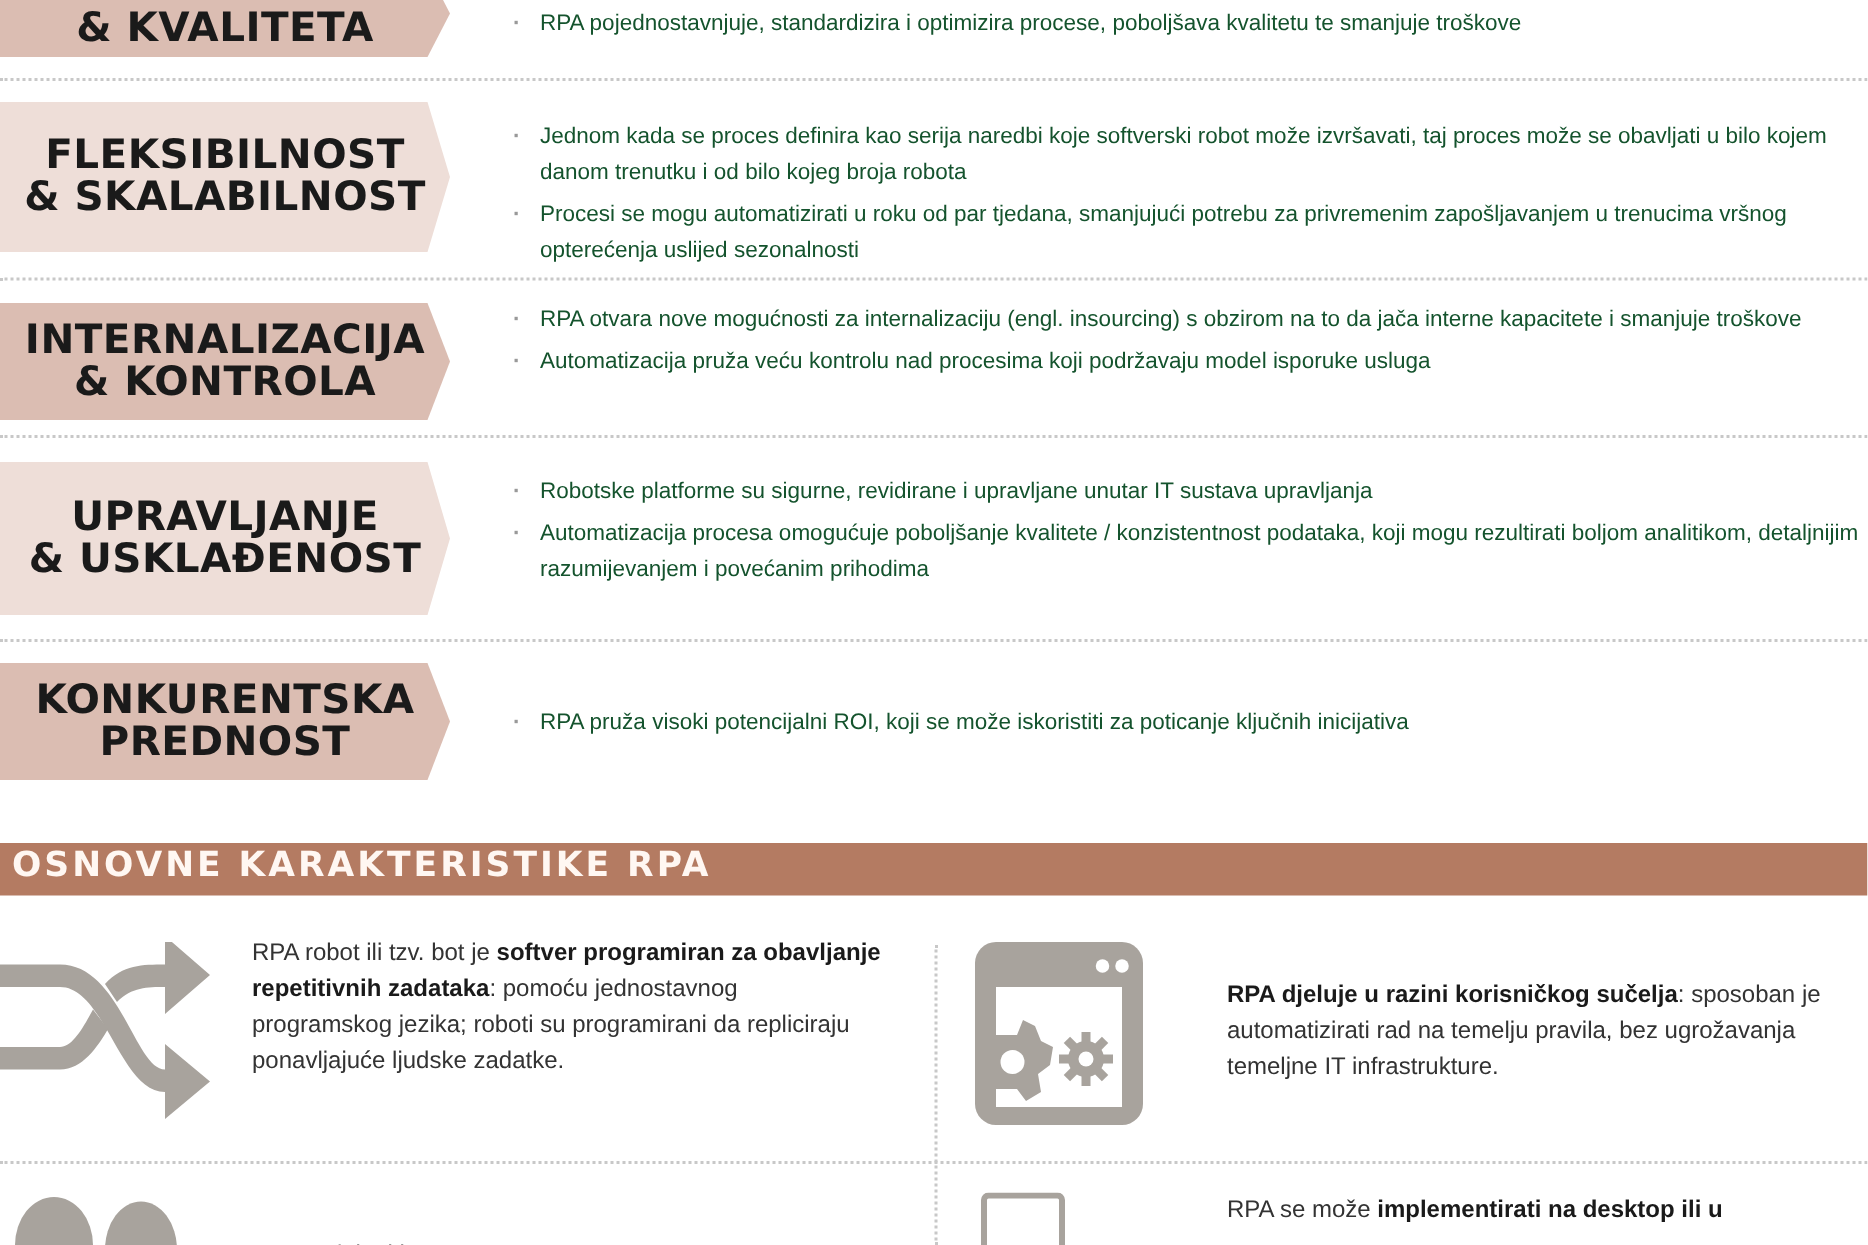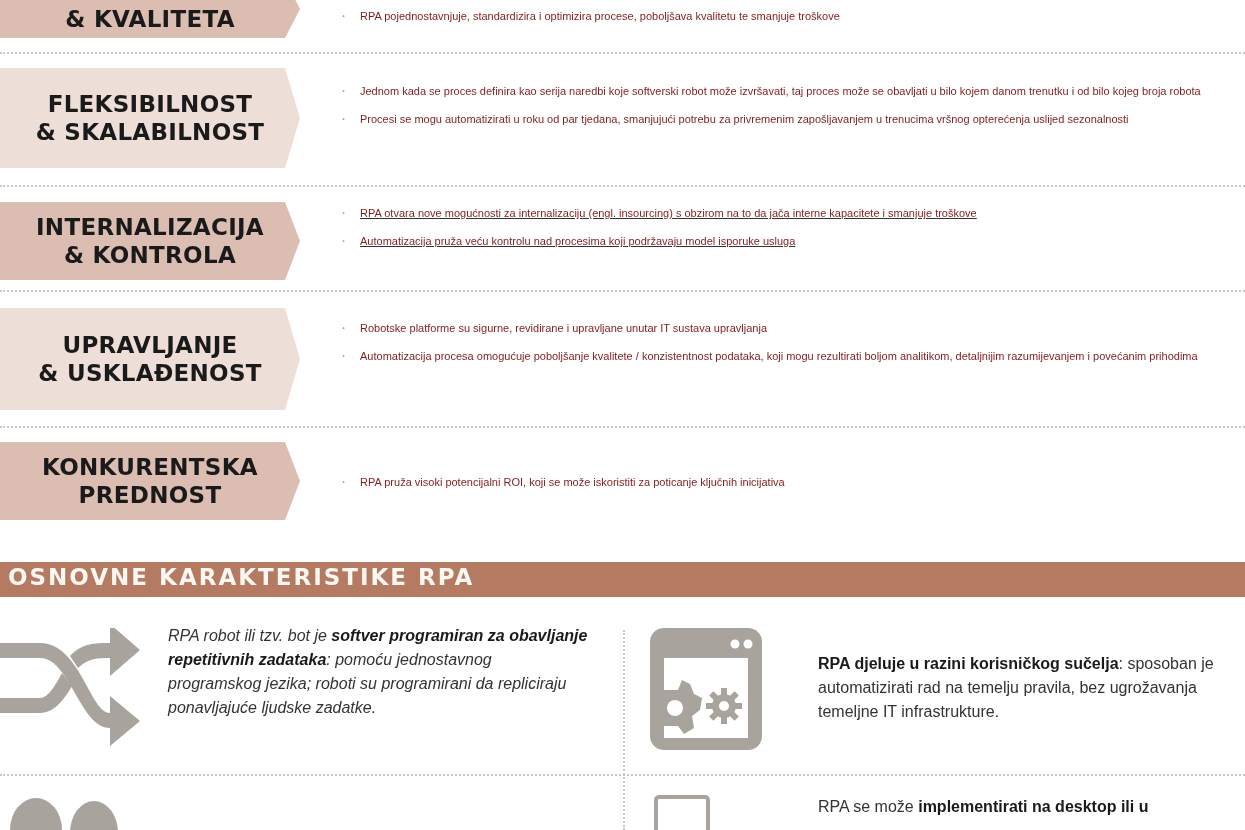--- a/index.html
+++ b/index.html
@@ -2,23 +2,23 @@
 <html><head>
 <meta charset="utf-8">
 <style>
   html, body { margin:0; padding:0; }
   body { width:1245px; height:830px; overflow:hidden; background:#ffffff; position:relative; font-family:"Liberation Sans", sans-serif; color:#333; }
   .row { position:absolute; left:0; width:1245px; }
   .chev { position:absolute; left:0; width:300px; display:flex; align-items:center; justify-content:center; text-align:center;
     clip-path: polygon(0 0, 285px 0, 300px 50%, 285px 100%, 0 100%); }
   .chev.dark { background:#dbbdb2; }
   .chev.light { background:#eeded8; }
-  .chev span { font-family:"DejaVu Sans", sans-serif; font-weight:bold; font-size:23px; line-height:28px; color:#1a1a1a; letter-spacing:0.3px; white-space:pre-line; }
+  .chev span { font-family:"DejaVu Sans", sans-serif; font-weight:bold; font-size:27px; line-height:28px; color:#1a1a1a; letter-spacing:0.3px; white-space:pre-line; }
   .bullets { position:absolute; left:340px; right:0; list-style:none; margin:0; padding:0; }
-  .bullets li { position:relative; padding-left:20px; font-size:11px; line-height:24px; color:#7f1d1d; margin-bottom:4px; }
+  .bullets li { position:relative; padding-left:20px; font-size:15px; line-height:24px; color:#14532d; margin-bottom:4px; }
   .bullets li::before { content:"·"; position:absolute; left:2px; top:0; color:#999; font-weight:bold; }
   .sep { position:absolute; left:0; width:1245px; height:0; border-top:2px dotted #c8c8c8; }
   .section-bar { position:absolute; left:0; top:562px; width:1245px; height:35px; background:#b47b62; }
   .section-bar span { position:absolute; left:8px; top:2px; font-family:"DejaVu Sans", sans-serif; font-weight:bold; font-size:23px; letter-spacing:2px; color:#fff7f2; }
   .feat { position:absolute; }
   .feat-text { position:absolute; font-size:16px; line-height:24px; color:#333; }
   .feat-text b { color:#1a1a1a; }
   .vsep { position:absolute; left:623px; top:630px; height:200px; border-left:2px dotted #c8c8c8; }
 </style>
 </head>
@@ -44,21 +44,21 @@
     <li>Procesi se mogu automatizirati u roku od par tjedana, smanjujući potrebu za privremenim zapošljavanjem u trenucima vršnog opterećenja uslijed sezonalnosti</li>
   </ul>
 </div>
 <div class="sep" style="top:185px;"></div>
 
 <div class="row" style="top:0;">
   <div class="chev dark" style="top:202px;height:78px;">
       <span>INTERNALIZACIJA
 &amp; KONTROLA</span>
     </div>
-  <ul class="bullets" style="top:201px;text-decoration:underline;">
+  <ul class="bullets" style="top:201px;">
     <li>RPA otvara nove mogućnosti za internalizaciju (engl. insourcing) s obzirom na to da jača interne kapacitete i smanjuje troškove</li>
     <li>Automatizacija pruža veću kontrolu nad procesima koji podržavaju model isporuke usluga</li>
   </ul>
 </div>
 <div class="sep" style="top:290px;"></div>
 
 <div class="row" style="top:0;">
   <div class="chev light" style="top:308px;height:102px;align-items:center;">
       <span>UPRAVLJANJE
 &amp; USKLAĐENOST</span>
@@ -85,21 +85,21 @@
 </div>
 
 <div class="feat" style="left:0;top:620px;">
   <svg width="140" height="130" viewBox="0 0 140 130" style="position:absolute;left:0;top:8px;">
     <g fill="#a8a39d">
       <path d="M0 30 L40 30 C70 30 80 100 110 100 L110 100 L110 118 L140 93 L110 68 L110 85 C90 85 80 15 40 15 L0 15 Z"></path>
       <path d="M0 85 L40 85 C55 85 65 70 72 58 L62 45 C55 58 48 70 40 70 L0 70 Z"></path>
       <path d="M78 40 C88 30 98 30 110 30 L110 48 L140 22 L110 -4 L110 15 C95 15 82 15 70 28 Z"></path>
     </g>
   </svg>
-  <div class="feat-text" style="left:168px;top:4px;width:420px;font-style:italic;">
+  <div class="feat-text" style="left:168px;top:4px;width:420px;">
     <span>RPA robot ili tzv. bot je </span><b>softver programiran za obavljanje repetitivnih zadataka</b><span>: pomoću jednostavnog programskog jezika; roboti su programirani da repliciraju ponavljajuće ljudske zadatke.</span>
   </div>
 </div>
 
 <div class="vsep"></div>
 
 <div class="feat" style="left:650px;top:628px;">
   <svg width="112" height="122" viewBox="0 0 112 122" style="position:absolute;left:0;top:0;">
     <rect x="0" y="0" width="112" height="122" rx="14" fill="#a8a39d"></rect>
     <rect x="14" y="30" width="84" height="80" fill="#ffffff"></rect>

